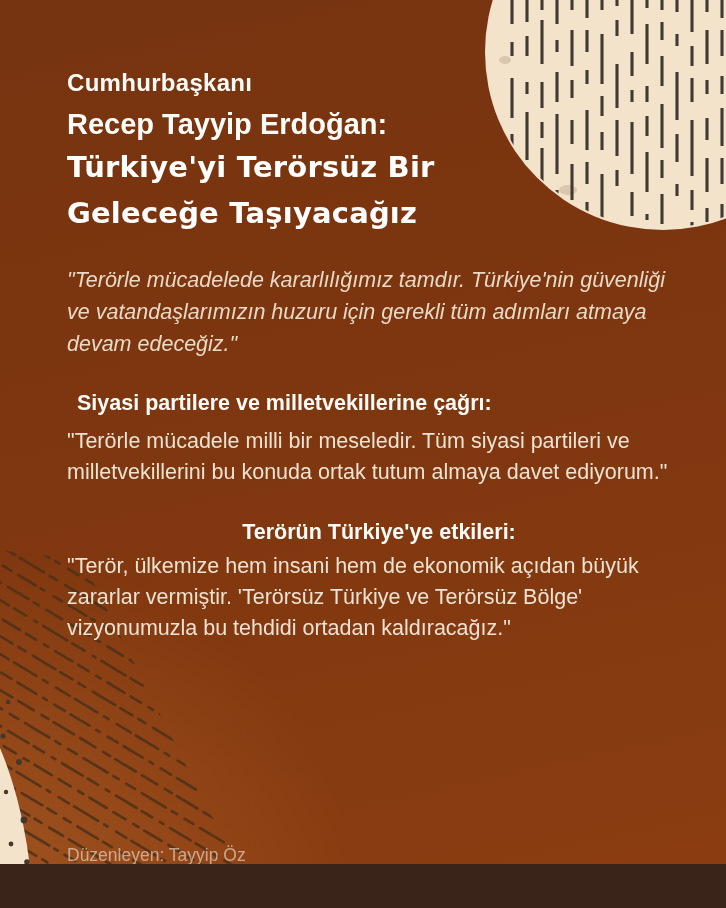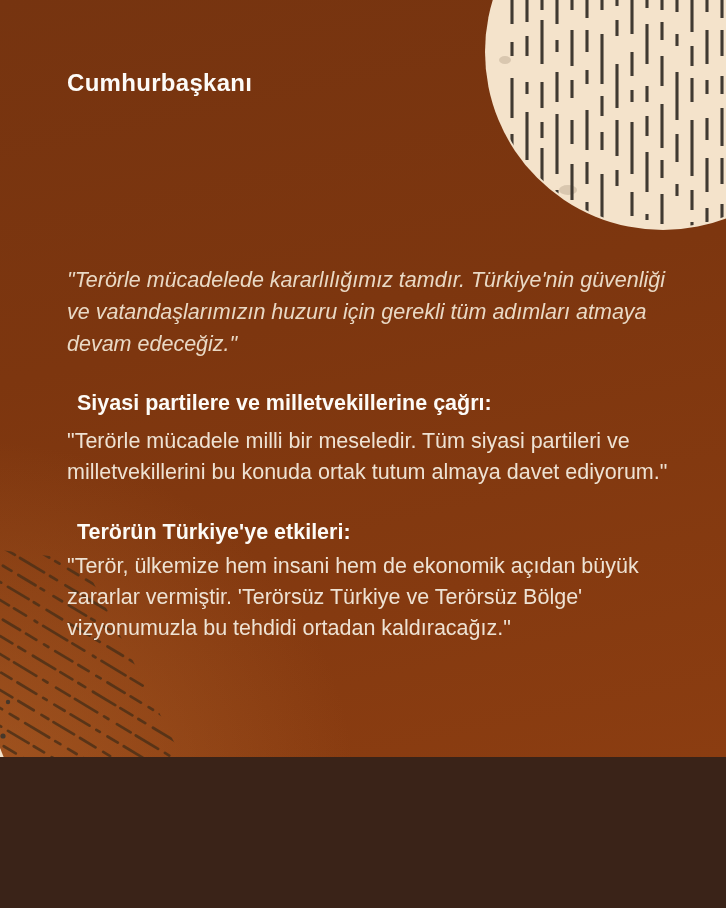--- a/index.html
+++ b/index.html
@@ -1,18 +1,18 @@
 <!DOCTYPE html>
 <html><head>
 <meta charset="utf-8">
 <style>
   html,body{margin:0;padding:0;background:#3a2318;}
   .poster{
     position:relative;
-    width:726px;height:757px;
+    width:726px;height:864px;
     overflow:hidden;
     font-family:"Liberation Sans", sans-serif;
     background:
       radial-gradient(620px 560px at -4% 104%, rgba(187,110,48,.50), rgba(187,110,48,0) 62%),
       linear-gradient(168deg, #763410 0%, #7d360f 42%, #8b3d11 100%);
   }
   .decor{position:absolute;inset:0;width:726px;height:908px;display:block;}
   .content-block{position:absolute;left:67px;width:614px;color:#fff;}
   .kicker{top:69px;font-size:24px;font-weight:700;letter-spacing:.3px;color:#fdfbf8;}
   .title-group{top:103px;}
@@ -31,21 +31,21 @@
     font-style:italic;
     font-size:21.5px;line-height:32px;
     color:#e9d9c5;
   }
   .section-2{top:391px;}
   .section-3{top:520px;}
   .section-heading{
     font-size:21.5px;font-weight:700;line-height:25px;
     color:#fdfbf7;margin:0 0 10px 10px;
   }
-  .section-3 .section-heading{margin-bottom:6px;}
+  .section-3 .section-heading{margin-bottom:6px;text-align:center;}
   .section-quote{
     font-size:21.5px;line-height:31px;
     color:#eee2d3;margin:0;
   }
   .credit{
     top:844px;
     font-size:17.5px;line-height:22px;
     color:rgba(238,221,203,.64);
   }
 </style>
@@ -126,20 +126,25 @@
         <circle cx="27" cy="862" r="2.8"></circle>
         <circle cx="6" cy="872" r="3.6"></circle>
         <circle cx="20" cy="893" r="4.2"></circle>
         <circle cx="33" cy="903" r="3.0"></circle>
       </g>
     </g>
   </svg>
 
   <div class="content-block kicker">Cumhurbaşkanı</div>
 
+  <div class="content-block title-group">
+    <div class="title-line-1">Recep Tayyip Erdoğan:</div>
+    <div class="title-line-2">Türkiye'yi Terörsüz Bir</div>
+    <div class="title-line-3">Geleceğe Taşıyacağız</div>
+  </div>
 
   <div class="content-block lead-quote">"Terörle mücadelede kararlılığımız tamdır. Türkiye'nin güvenliği ve vatandaşlarımızın huzuru için gerekli tüm adımları atmaya devam edeceğiz."</div>
 
   <div class="content-block section-2">
     <p class="section-heading">Siyasi partilere ve milletvekillerine çağrı:</p>
     <p class="section-quote">"Terörle mücadele milli bir meseledir. Tüm siyasi partileri ve milletvekillerini bu konuda ortak tutum almaya davet ediyorum."</p>
   </div>
 
   <div class="content-block section-3">
     <p class="section-heading">Terörün Türkiye'ye etkileri:</p>

